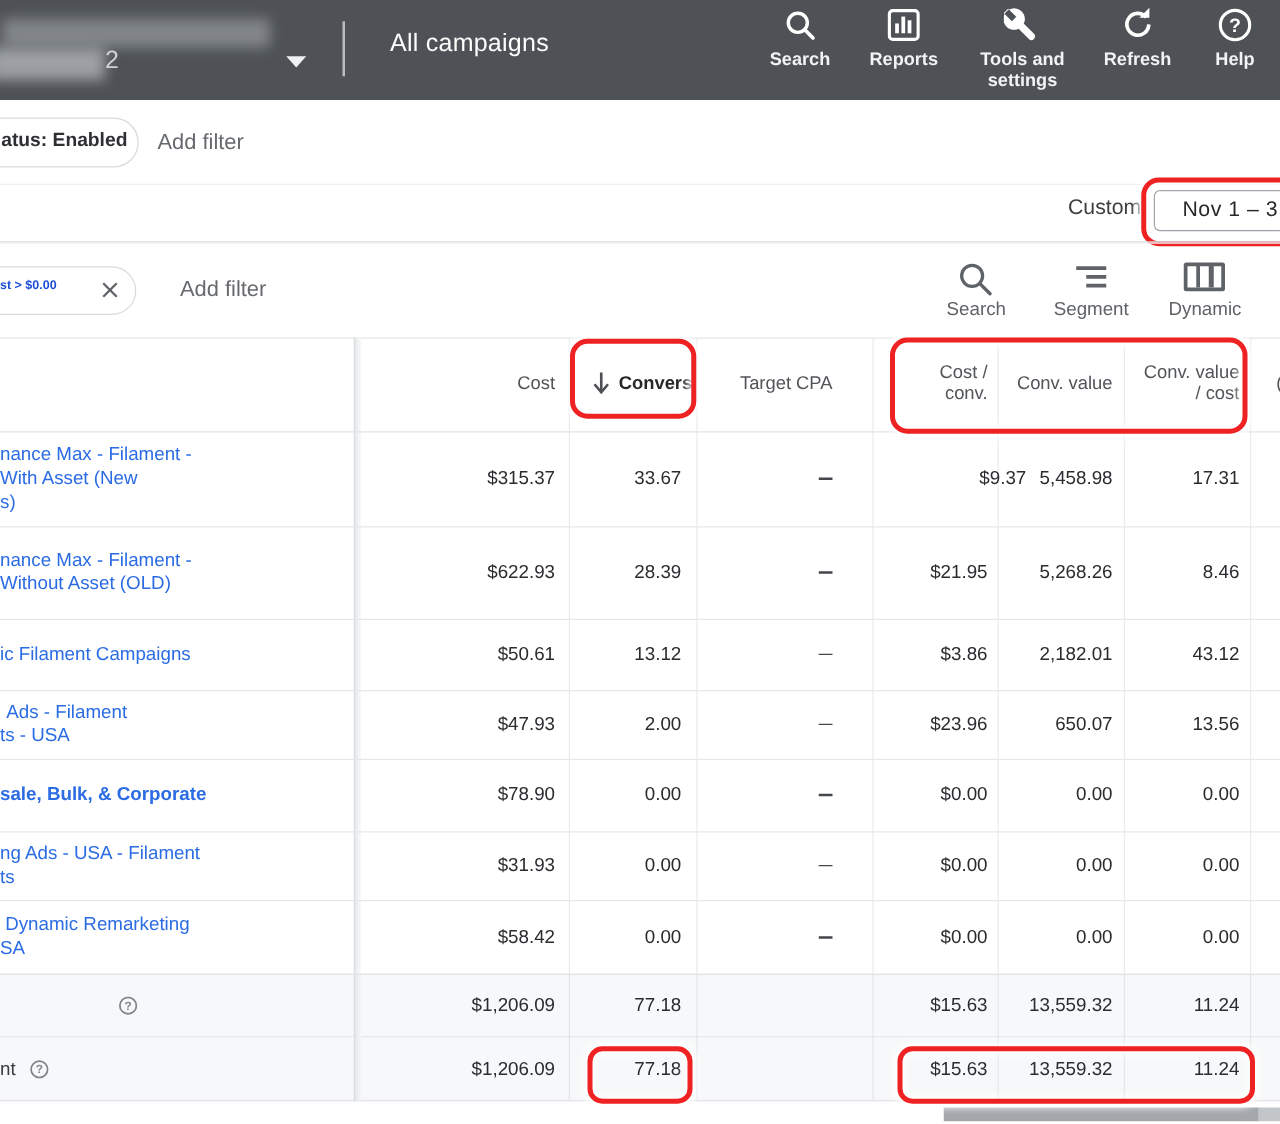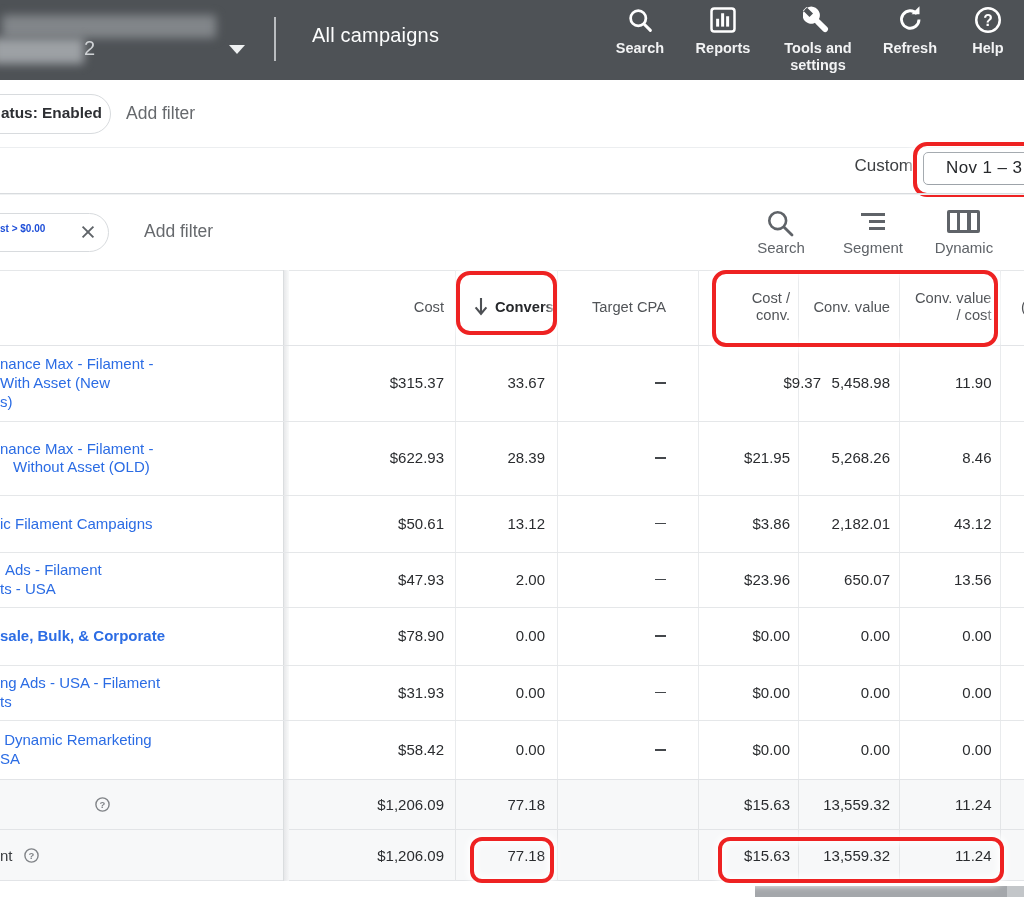--- a/index.html
+++ b/index.html
@@ -118,24 +118,24 @@
 <div class="hline" style="left:0;top:345px;width:1024px;background:#e2e4e7;"></div>
 <div class="hline" style="left:0;top:420.8px;width:1024px;"></div>
 <div class="link" style="left:0px;top:355.05px;height:18.9px;">nance Max - Filament -</div>
 <div class="link" style="left:0px;top:373.95px;height:18.9px;">With Asset (New</div>
 <div class="link" style="left:0px;top:392.85px;height:18.9px;">s)</div>
 <div class="num" style="left:287px;top:345px;width:157px;height:75.8px;">$315.37</div>
 <div class="num" style="left:455px;top:345px;width:90px;height:75.8px;">33.67</div>
 <div style="left:654.7px;top:382.1px;width:11.3px;height:1.7px;background:#44474b;"></div>
 <div class="num" style="left:698px;top:345px;width:92px;height:75.8px;margin-left:31px;">$9.37</div>
 <div class="num" style="left:798px;top:345px;width:92px;height:75.8px;">5,458.98</div>
-<div class="num" style="left:899px;top:345px;width:92.5px;height:75.8px;">11.90</div>
+<div class="num" style="left:899px;top:345px;width:92.5px;height:75.8px;">17.31</div>
 <div class="hline" style="left:0;top:495px;width:1024px;"></div>
 <div class="link" style="left:0px;top:439.5px;height:18.9px;">nance Max - Filament -</div>
-<div class="link" style="left:0px;top:458.4px;height:18.9px;margin-left:13px;">Without Asset (OLD)</div>
+<div class="link" style="left:0px;top:458.4px;height:18.9px;">Without Asset (OLD)</div>
 <div class="num" style="left:287px;top:420.8px;width:157px;height:74.2px;">$622.93</div>
 <div class="num" style="left:455px;top:420.8px;width:90px;height:74.2px;">28.39</div>
 <div style="left:654.7px;top:457.1px;width:11.3px;height:1.7px;background:#44474b;"></div>
 <div class="num" style="left:698px;top:420.8px;width:92px;height:74.2px;">$21.95</div>
 <div class="num" style="left:798px;top:420.8px;width:92px;height:74.2px;">5,268.26</div>
 <div class="num" style="left:899px;top:420.8px;width:92.5px;height:74.2px;">8.46</div>
 <div class="hline" style="left:0;top:552px;width:1024px;"></div>
 <div class="link" style="left:0px;top:514.55px;height:18.9px;">ic Filament Campaigns</div>
 <div class="num" style="left:287px;top:495px;width:157px;height:57px;">$50.61</div>
 <div class="num" style="left:455px;top:495px;width:90px;height:57px;">13.12</div>

